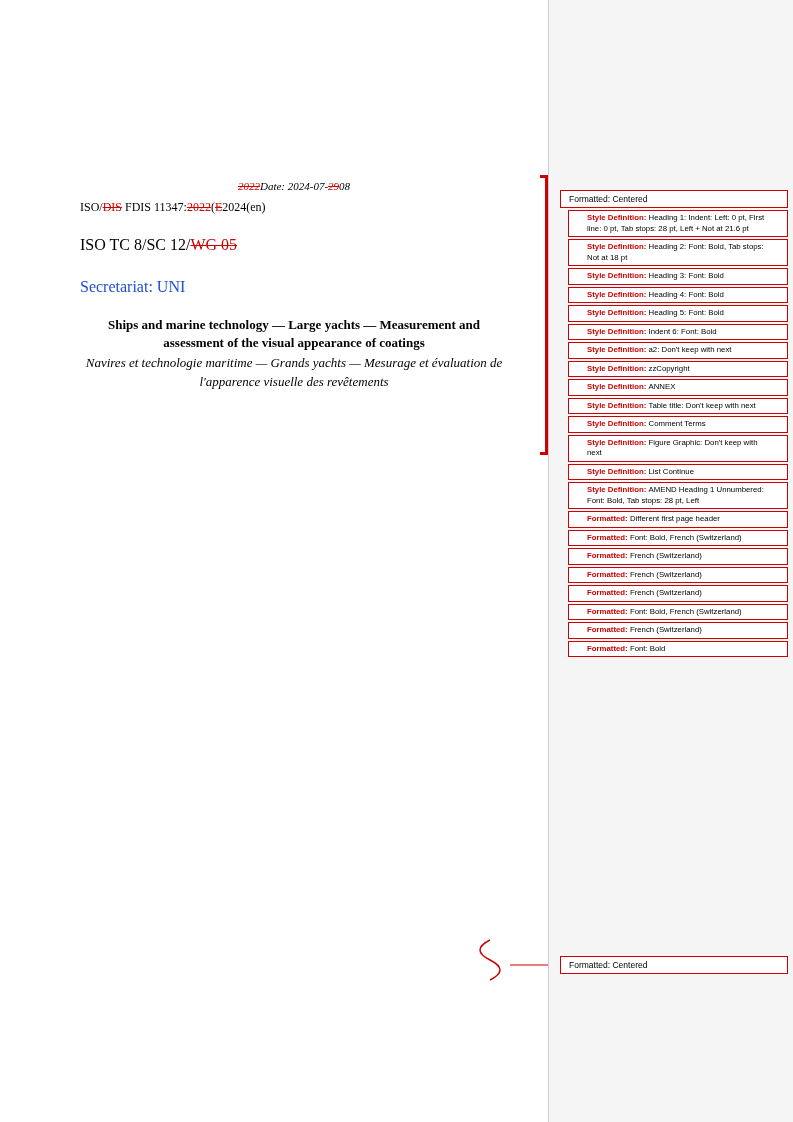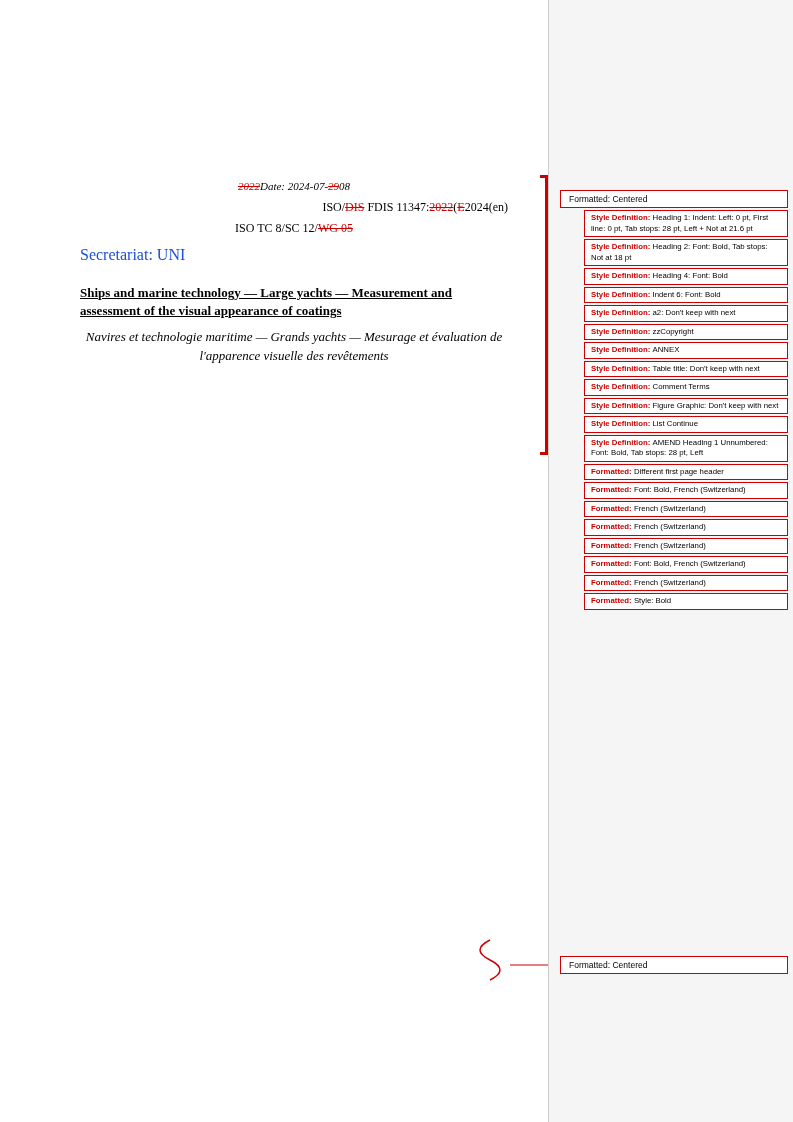--- a/index.html
+++ b/index.html
@@ -45,48 +45,47 @@
     
     .doc-date {
       text-align: center;
       font-style: italic;
       font-size: 11px;
       margin-bottom: 8px;
       color: #000;
     }
 
     .doc-ref {
-      text-align: right;
+      text-align: left;
       font-size: 12px;
-      margin-bottom: 6px;
+      margin-bottom: 21px;
       color: #000;
     }
 
     .doc-tc {
-      text-align: center;
-      font-size: 12px;
-      margin-bottom: 10px;
+      text-align: left;
+      font-size: 16px;
+      margin-bottom: 24px;
       color: #000;
     }
 
     .doc-secretariat {
       text-align: left;
       font-size: 16px;
       margin-bottom: 20px;
       color: #1d4ed8;
     }
 
     .doc-title-en {
-      text-align: left;
+      text-align: center;
       font-size: 13px;
       font-weight: bold;
-      margin-bottom: 8px;
+      margin-bottom: 2px;
       color: #000;
       line-height: 1.4;
-      text-decoration: underline;
     }
 
     .doc-title-fr {
       text-align: center;
       font-style: italic;
       font-size: 13px;
       color: #000;
       line-height: 1.4;
     }
 
@@ -127,25 +126,25 @@
       top: 210px;
       right: 5px;
       display: flex;
       flex-direction: column;
       gap: 2px;
     }
 
     .ann-item {
       background: #fff;
       border: 1.5px solid #cc0000;
-      padding: 2px 6px;
+      padding: 2px 18px;
       font-family: Arial, sans-serif;
       font-size: 7.8px;
       color: #000;
-      width: 204px;
+      width: 220px;
       line-height: 1.35;
     }
 
     .ann-item .ann-label {
       font-weight: bold;
       color: #cc0000;
     }
 
     
     svg.connectors {
@@ -206,38 +205,40 @@
 
   <div class="annotations-panel">
 
     <div class="top-formatted">
       <span class="ann-label">Formatted: </span><span>Centered</span>
     </div>
 
     <div class="annotations-list">
     <div class="ann-item"><span class="ann-label">Style Definition: </span><span>Heading 1: Indent: Left: 0 pt, First line: 0 pt, Tab stops: 28 pt, Left + Not at 21.6 pt</span></div>
         <div class="ann-item"><span class="ann-label">Style Definition: </span><span>Heading 2: Font: Bold, Tab stops: Not at 18 pt</span></div>
+        <div class="ann-item"><span class="ann-label">Style Definition: </span><span>Heading 3: Font: Bold</span></div>
         <div class="ann-item"><span class="ann-label">Style Definition: </span><span>Heading 4: Font: Bold</span></div>
+        <div class="ann-item"><span class="ann-label">Style Definition: </span><span>Heading 5: Font: Bold</span></div>
         <div class="ann-item"><span class="ann-label">Style Definition: </span><span>Indent 6: Font: Bold</span></div>
         <div class="ann-item"><span class="ann-label">Style Definition: </span><span>a2: Don't keep with next</span></div>
         <div class="ann-item"><span class="ann-label">Style Definition: </span><span>zzCopyright</span></div>
         <div class="ann-item"><span class="ann-label">Style Definition: </span><span>ANNEX</span></div>
         <div class="ann-item"><span class="ann-label">Style Definition: </span><span>Table title: Don't keep with next</span></div>
         <div class="ann-item"><span class="ann-label">Style Definition: </span><span>Comment Terms</span></div>
         <div class="ann-item"><span class="ann-label">Style Definition: </span><span>Figure Graphic: Don't keep with next</span></div>
         <div class="ann-item"><span class="ann-label">Style Definition: </span><span>List Continue</span></div>
         <div class="ann-item"><span class="ann-label">Style Definition: </span><span>AMEND Heading 1 Unnumbered: Font: Bold, Tab stops: 28 pt, Left</span></div>
         <div class="ann-item"><span class="ann-label">Formatted: </span><span>Different first page header</span></div>
         <div class="ann-item"><span class="ann-label">Formatted: </span><span>Font: Bold, French (Switzerland)</span></div>
         <div class="ann-item"><span class="ann-label">Formatted: </span><span>French (Switzerland)</span></div>
         <div class="ann-item"><span class="ann-label">Formatted: </span><span>French (Switzerland)</span></div>
         <div class="ann-item"><span class="ann-label">Formatted: </span><span>French (Switzerland)</span></div>
         <div class="ann-item"><span class="ann-label">Formatted: </span><span>Font: Bold, French (Switzerland)</span></div>
         <div class="ann-item"><span class="ann-label">Formatted: </span><span>French (Switzerland)</span></div>
-        <div class="ann-item"><span class="ann-label">Formatted: </span><span>Style: Bold</span></div>
+        <div class="ann-item"><span class="ann-label">Formatted: </span><span>Font: Bold</span></div>
       </div>
 
   </div>
 
   <div style="position:absolute; bottom:148px; right:5px; background:#fff; border:1.5px solid #cc0000; padding:3px 8px; font-family:Arial,sans-serif; font-size:8.5px; color:#000; width:228px;">
     <span class="ann-label">Formatted: </span><span>Centered</span>
   </div>
 
 </div>
 

